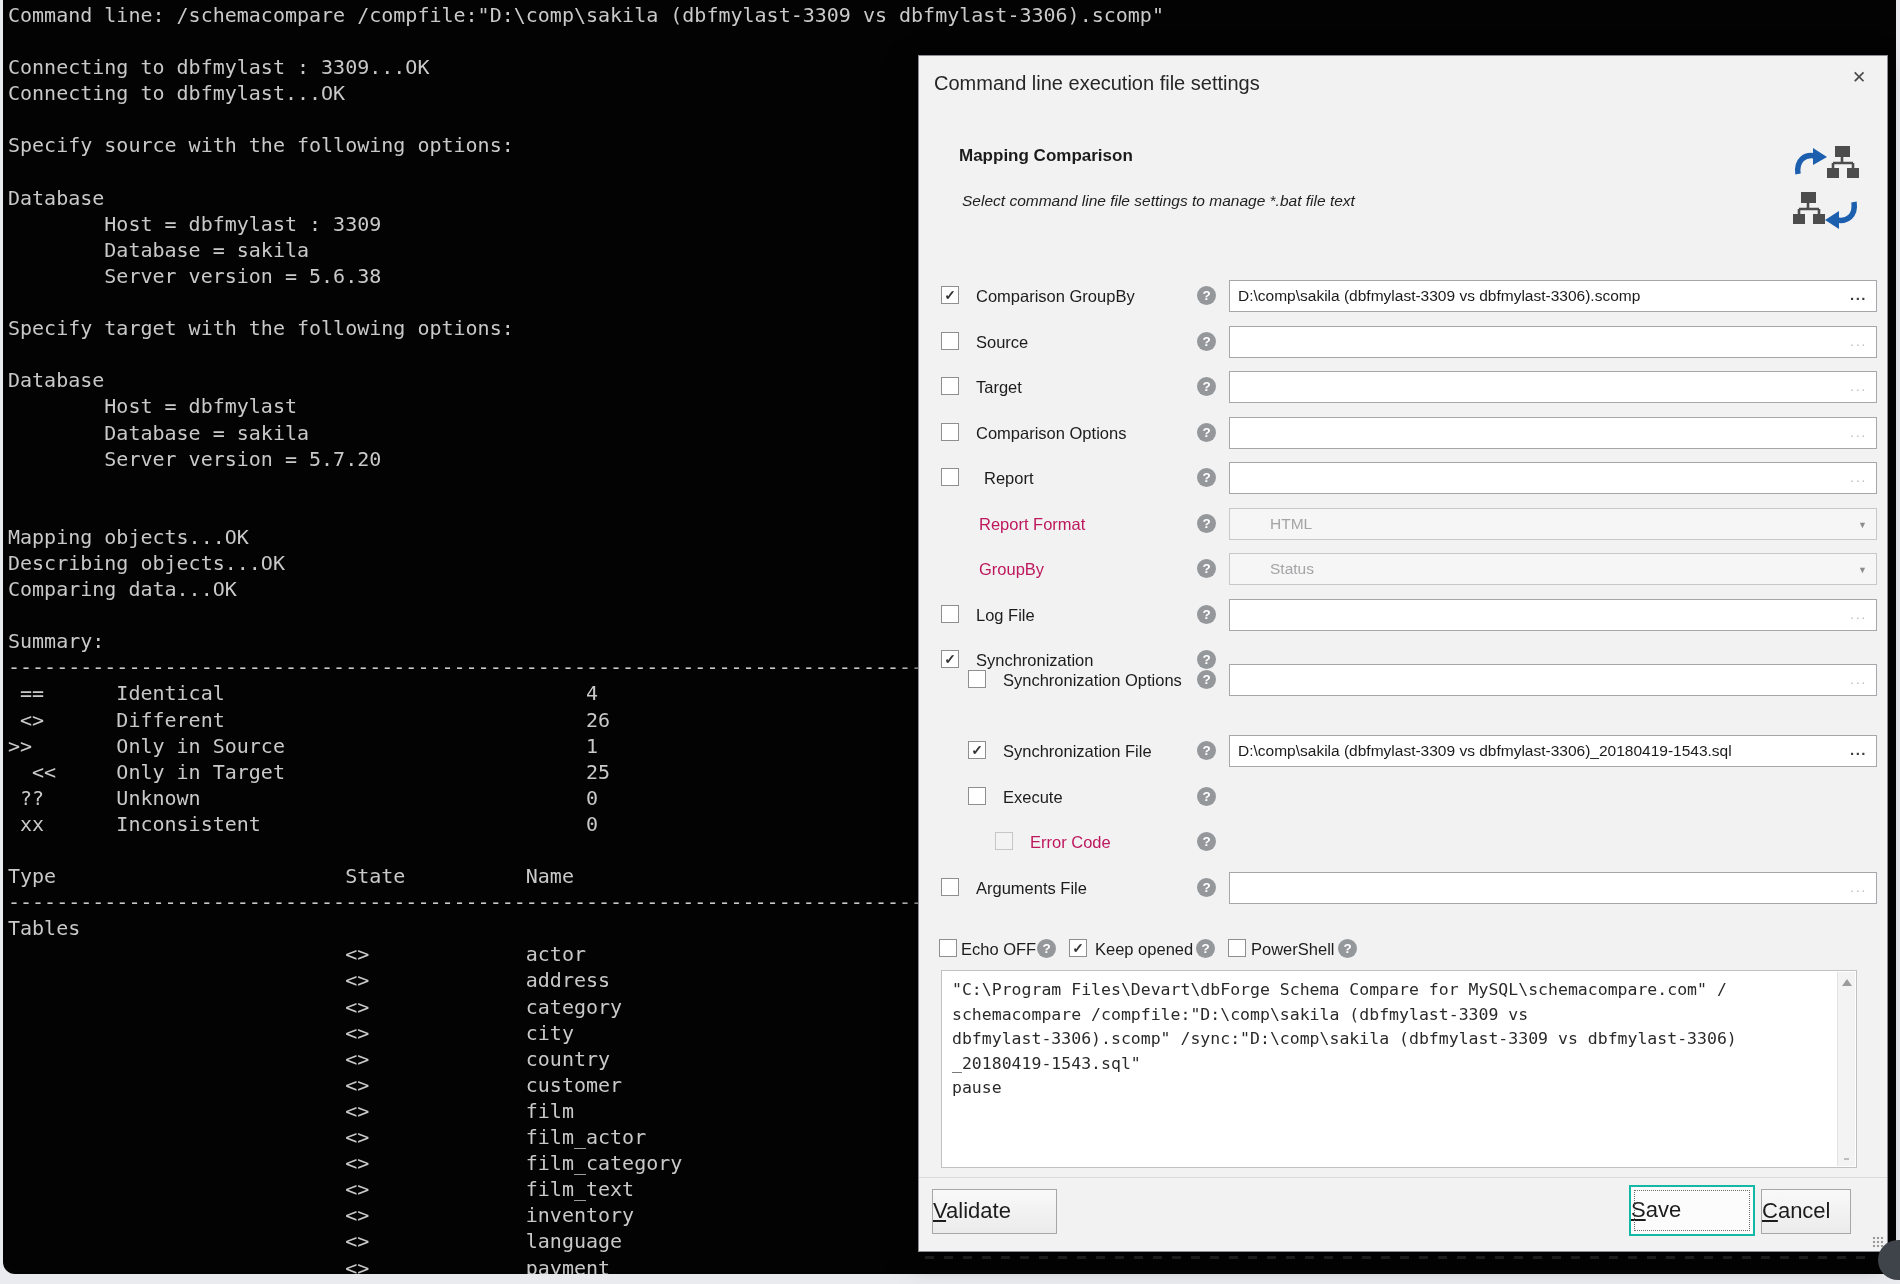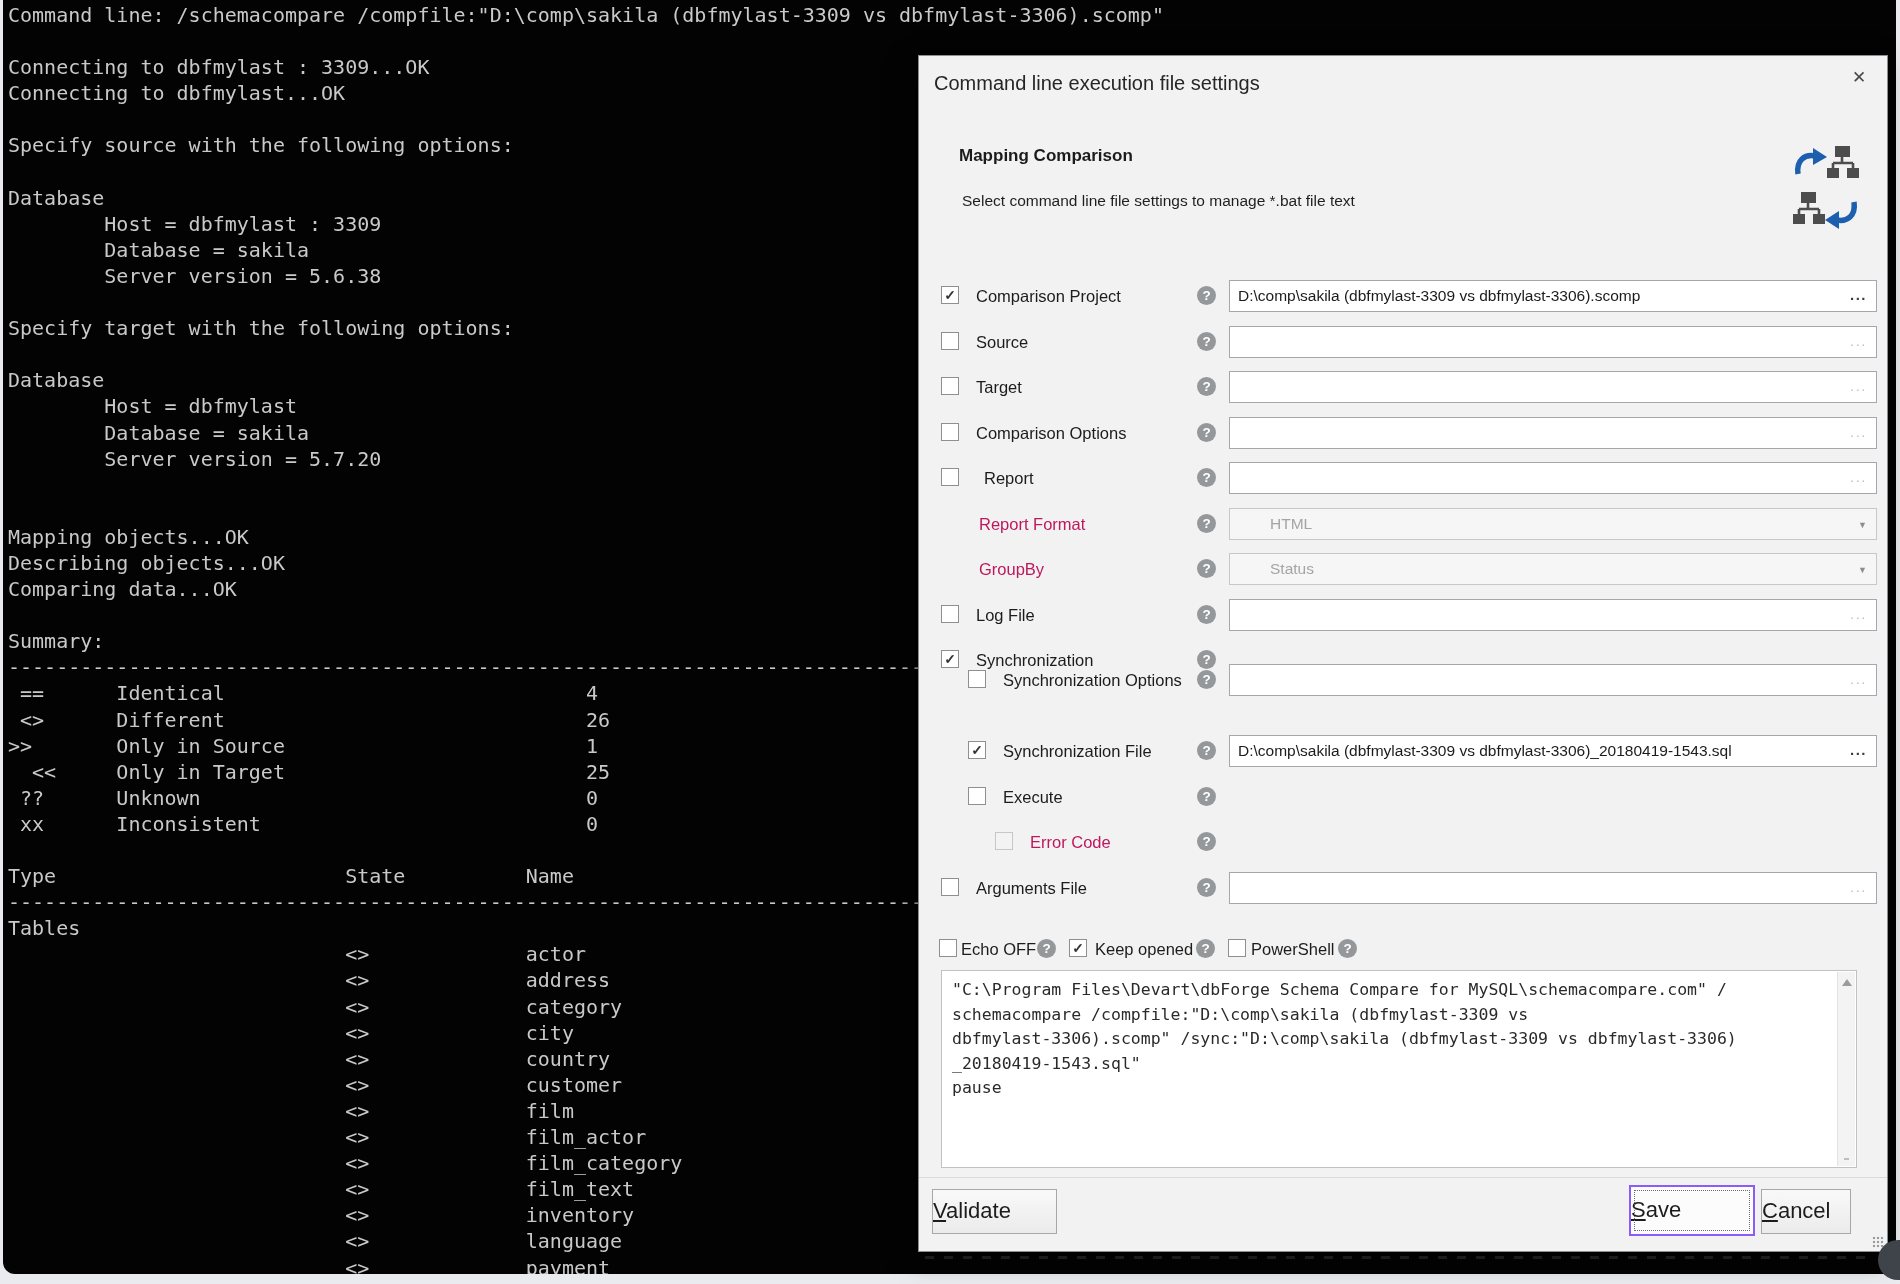--- a/index.html
+++ b/index.html
@@ -40,21 +40,21 @@
     white-space:nowrap;
   }
   #dlg-close{
     position:absolute;right:16px;top:10px;width:24px;height:24px;
     font-size:17px;color:#4a4a4a;text-align:center;line-height:24px;cursor:default;
   }
   #section-title{
     position:absolute;left:40px;top:90px;font-size:17px;font-weight:700;color:#1b1b1b;
   }
   #section-subtitle{
-    position:absolute;left:43px;top:136px;font-size:15.5px;color:#1f1f1f;
+    position:absolute;left:43px;top:136px;font-size:15.5px;color:#1f1f1f;font-style:italic;
   }
   #schema-icon{position:absolute;left:872px;top:88px;}
   
   .row{position:absolute;left:0;width:100%;height:36px;}
   .cb{
     position:absolute;top:8px;width:18px;height:18px;background:#fff;
     border:1px solid #8f8f8f;box-sizing:border-box;text-align:center;
   }
   .cb .tick{font-size:14px;font-weight:700;color:#343434;line-height:16px;display:block;}
   .cb.disabled{border-color:#c7c7c7;background:#f3f3f3;}
@@ -115,21 +115,21 @@
   .btn{
     position:absolute;box-sizing:border-box;
     background:linear-gradient(#f9f9f9,#ebebeb);
     border:1px solid #a7a7a7;
     font-size:22px;color:#1c1c1c;text-align:left;
   }
   .btn u{text-decoration:underline;}
   #validate-button{left:13px;top:1133px;width:125px;height:45px;line-height:42px;}
   #save-button{
     left:710px;top:1129px;width:126px;height:51px;line-height:46px;
-    border:2px solid #8b5cf6;background:#fcfcfc;
+    border:2px solid #14b8a6;background:#fcfcfc;
     outline:1px dotted #6d6d6d;outline-offset:-6px;
   }
   #cancel-button{left:842px;top:1133px;width:90px;height:45px;line-height:42px;}
   #resize-grip{
     position:absolute;right:3px;bottom:3px;width:12px;height:12px;
     background-image:radial-gradient(#9a9a9a 1.2px,transparent 1.6px);
     background-size:4px 4px;
   }
 </style>
 </head>
@@ -217,21 +217,21 @@
       <path d="M63 58 C65 72 56 78 46 76" stroke="#1c5fae" stroke-width="5.5" fill="none"></path>
       <polygon points="48,67 34,76 48,85" fill="#1c5fae"></polygon>
     </svg>
   </div>
 
   <div id="rows-area">
       <div class="row" style="top: 222px;">
         <span class="cb" style="left: 22px;">
           <span class="tick">✓</span>
         </span>
-        <span class="lbl" style="left: 57px;">Comparison Project</span>
+        <span class="lbl" style="left: 57px;">Comparison GroupBy</span>
         <span class="help" style="left: 278px;">?</span>
         <div class="field">
           <span class="val">D:\comp\sakila (dbfmylast-3309 vs dbfmylast-3306).scomp</span>
           <span class="dots">...</span>
         </div>
       </div>
       <div class="row" style="top: 267.5px;">
         <span class="cb" style="left: 22px;"></span>
         <span class="lbl" style="left: 57px;">Source</span>
         <span class="help" style="left: 278px;">?</span>

